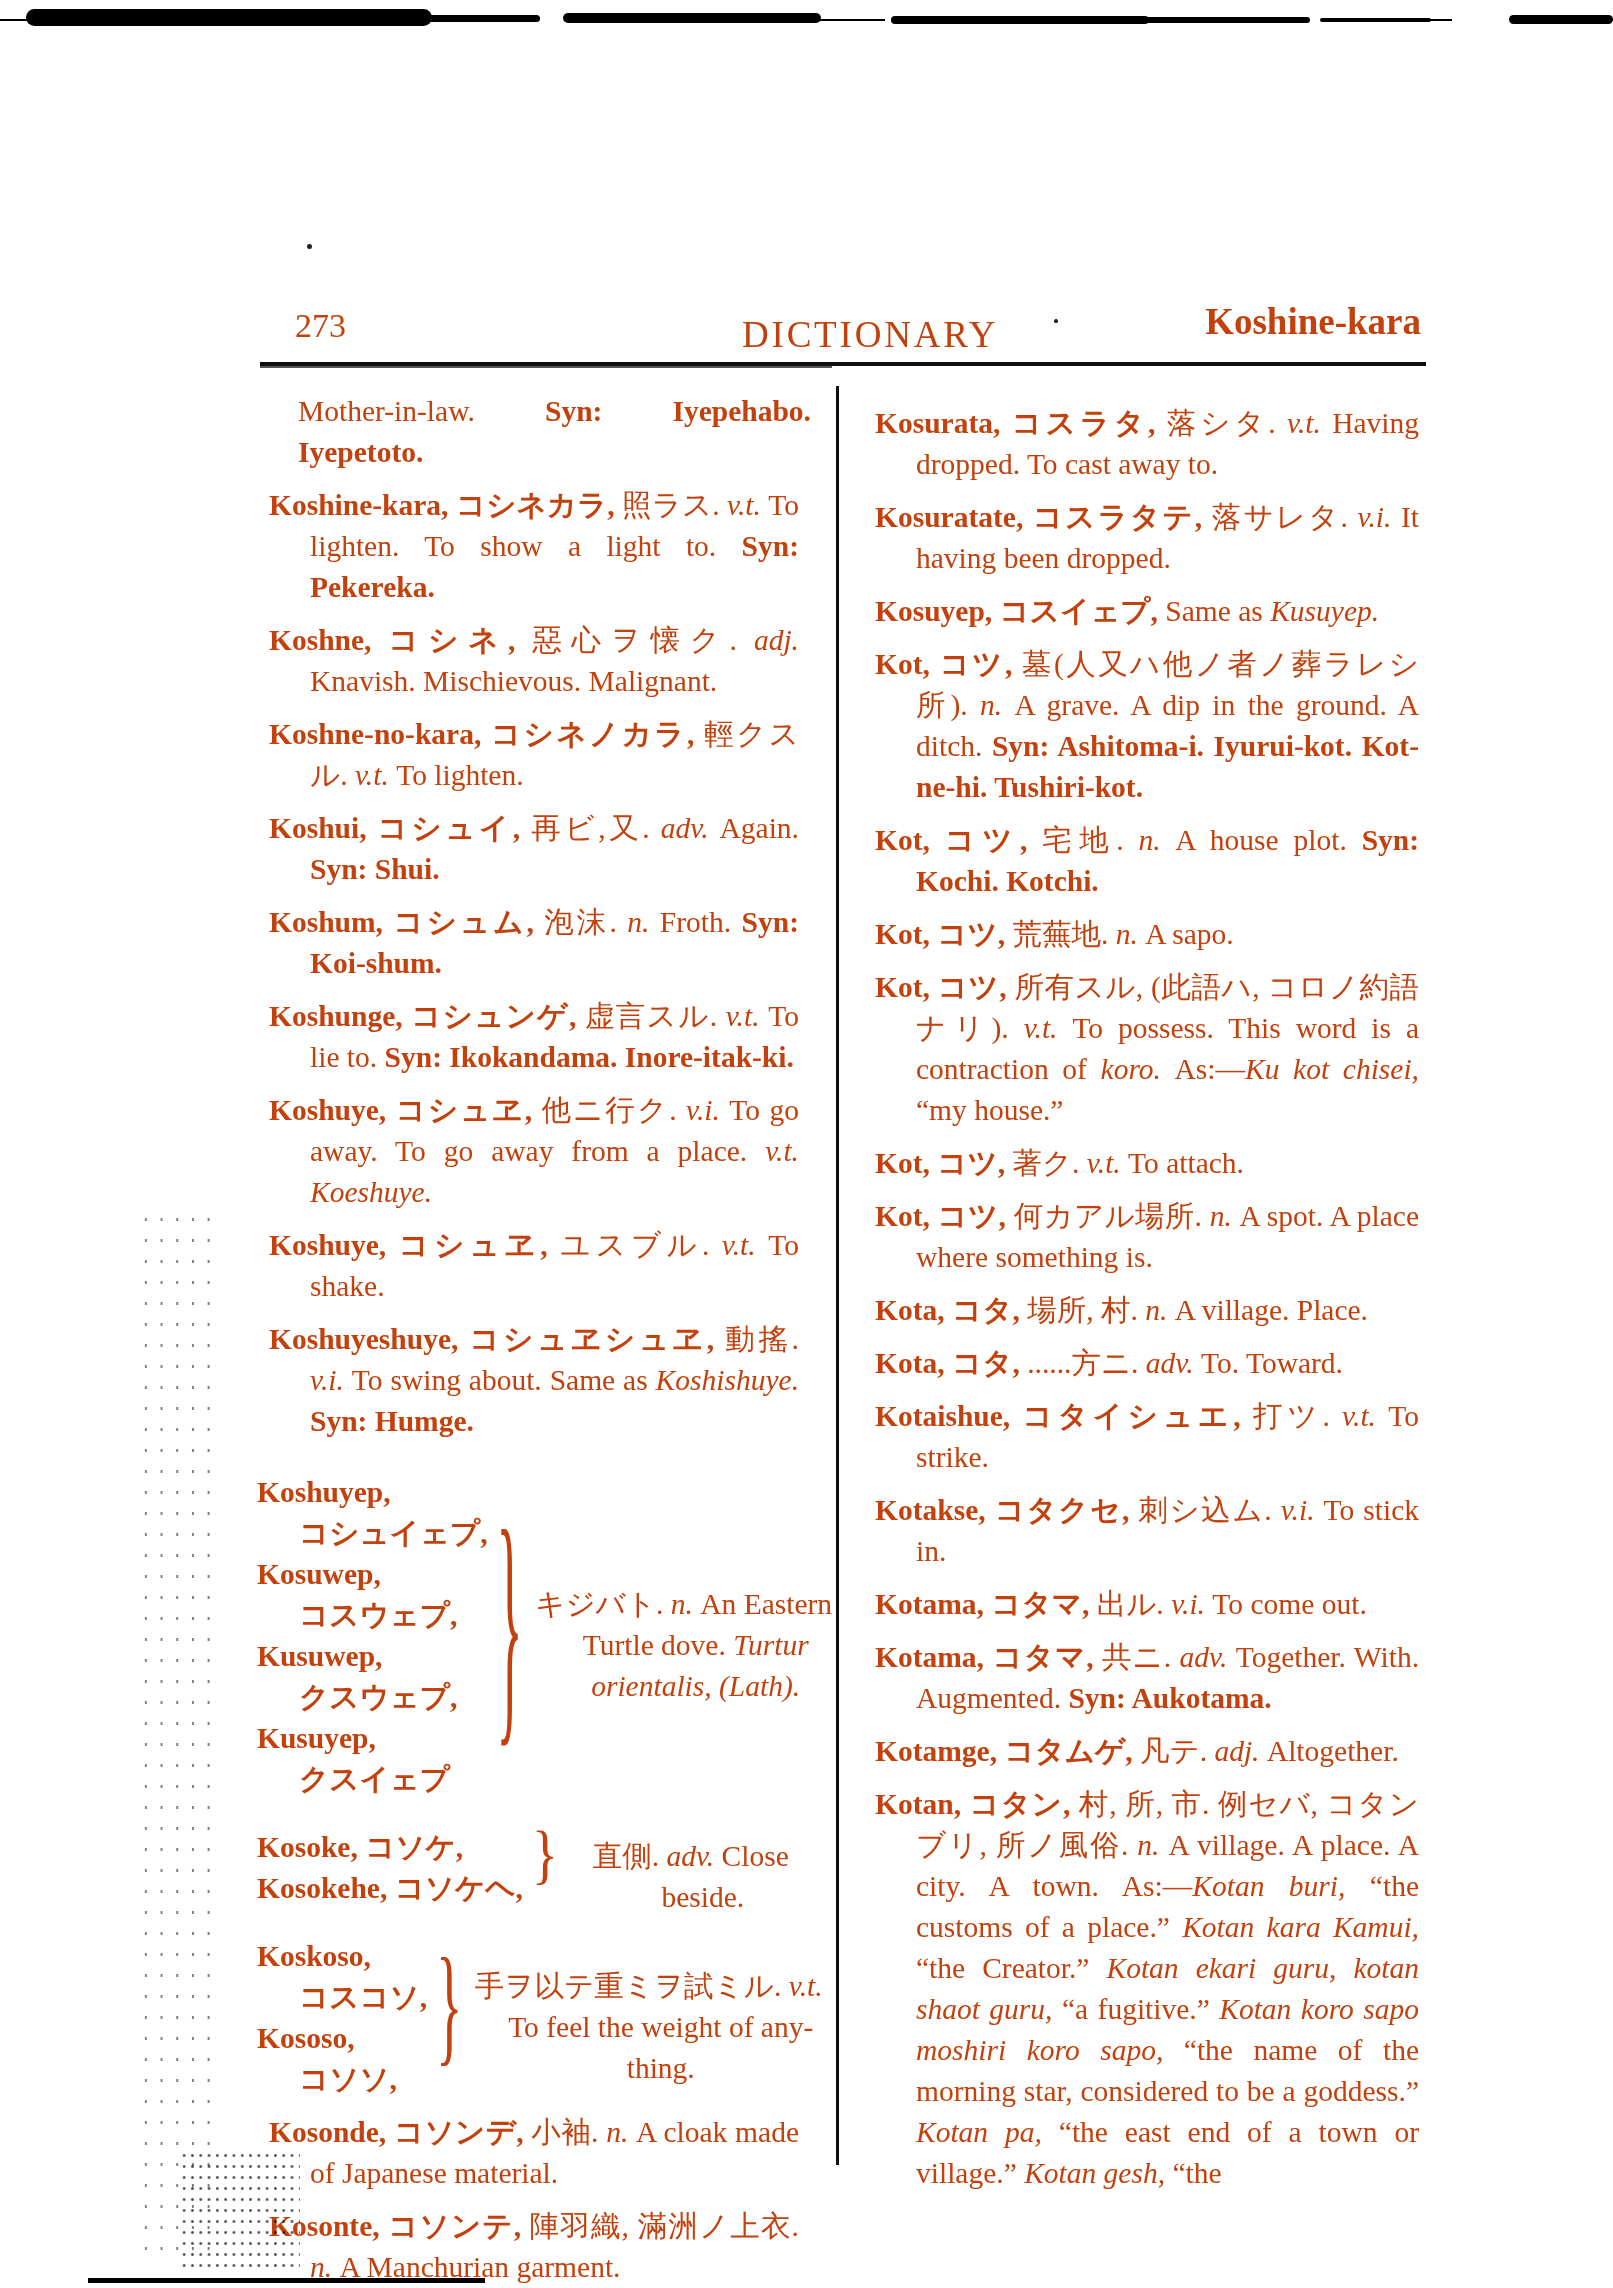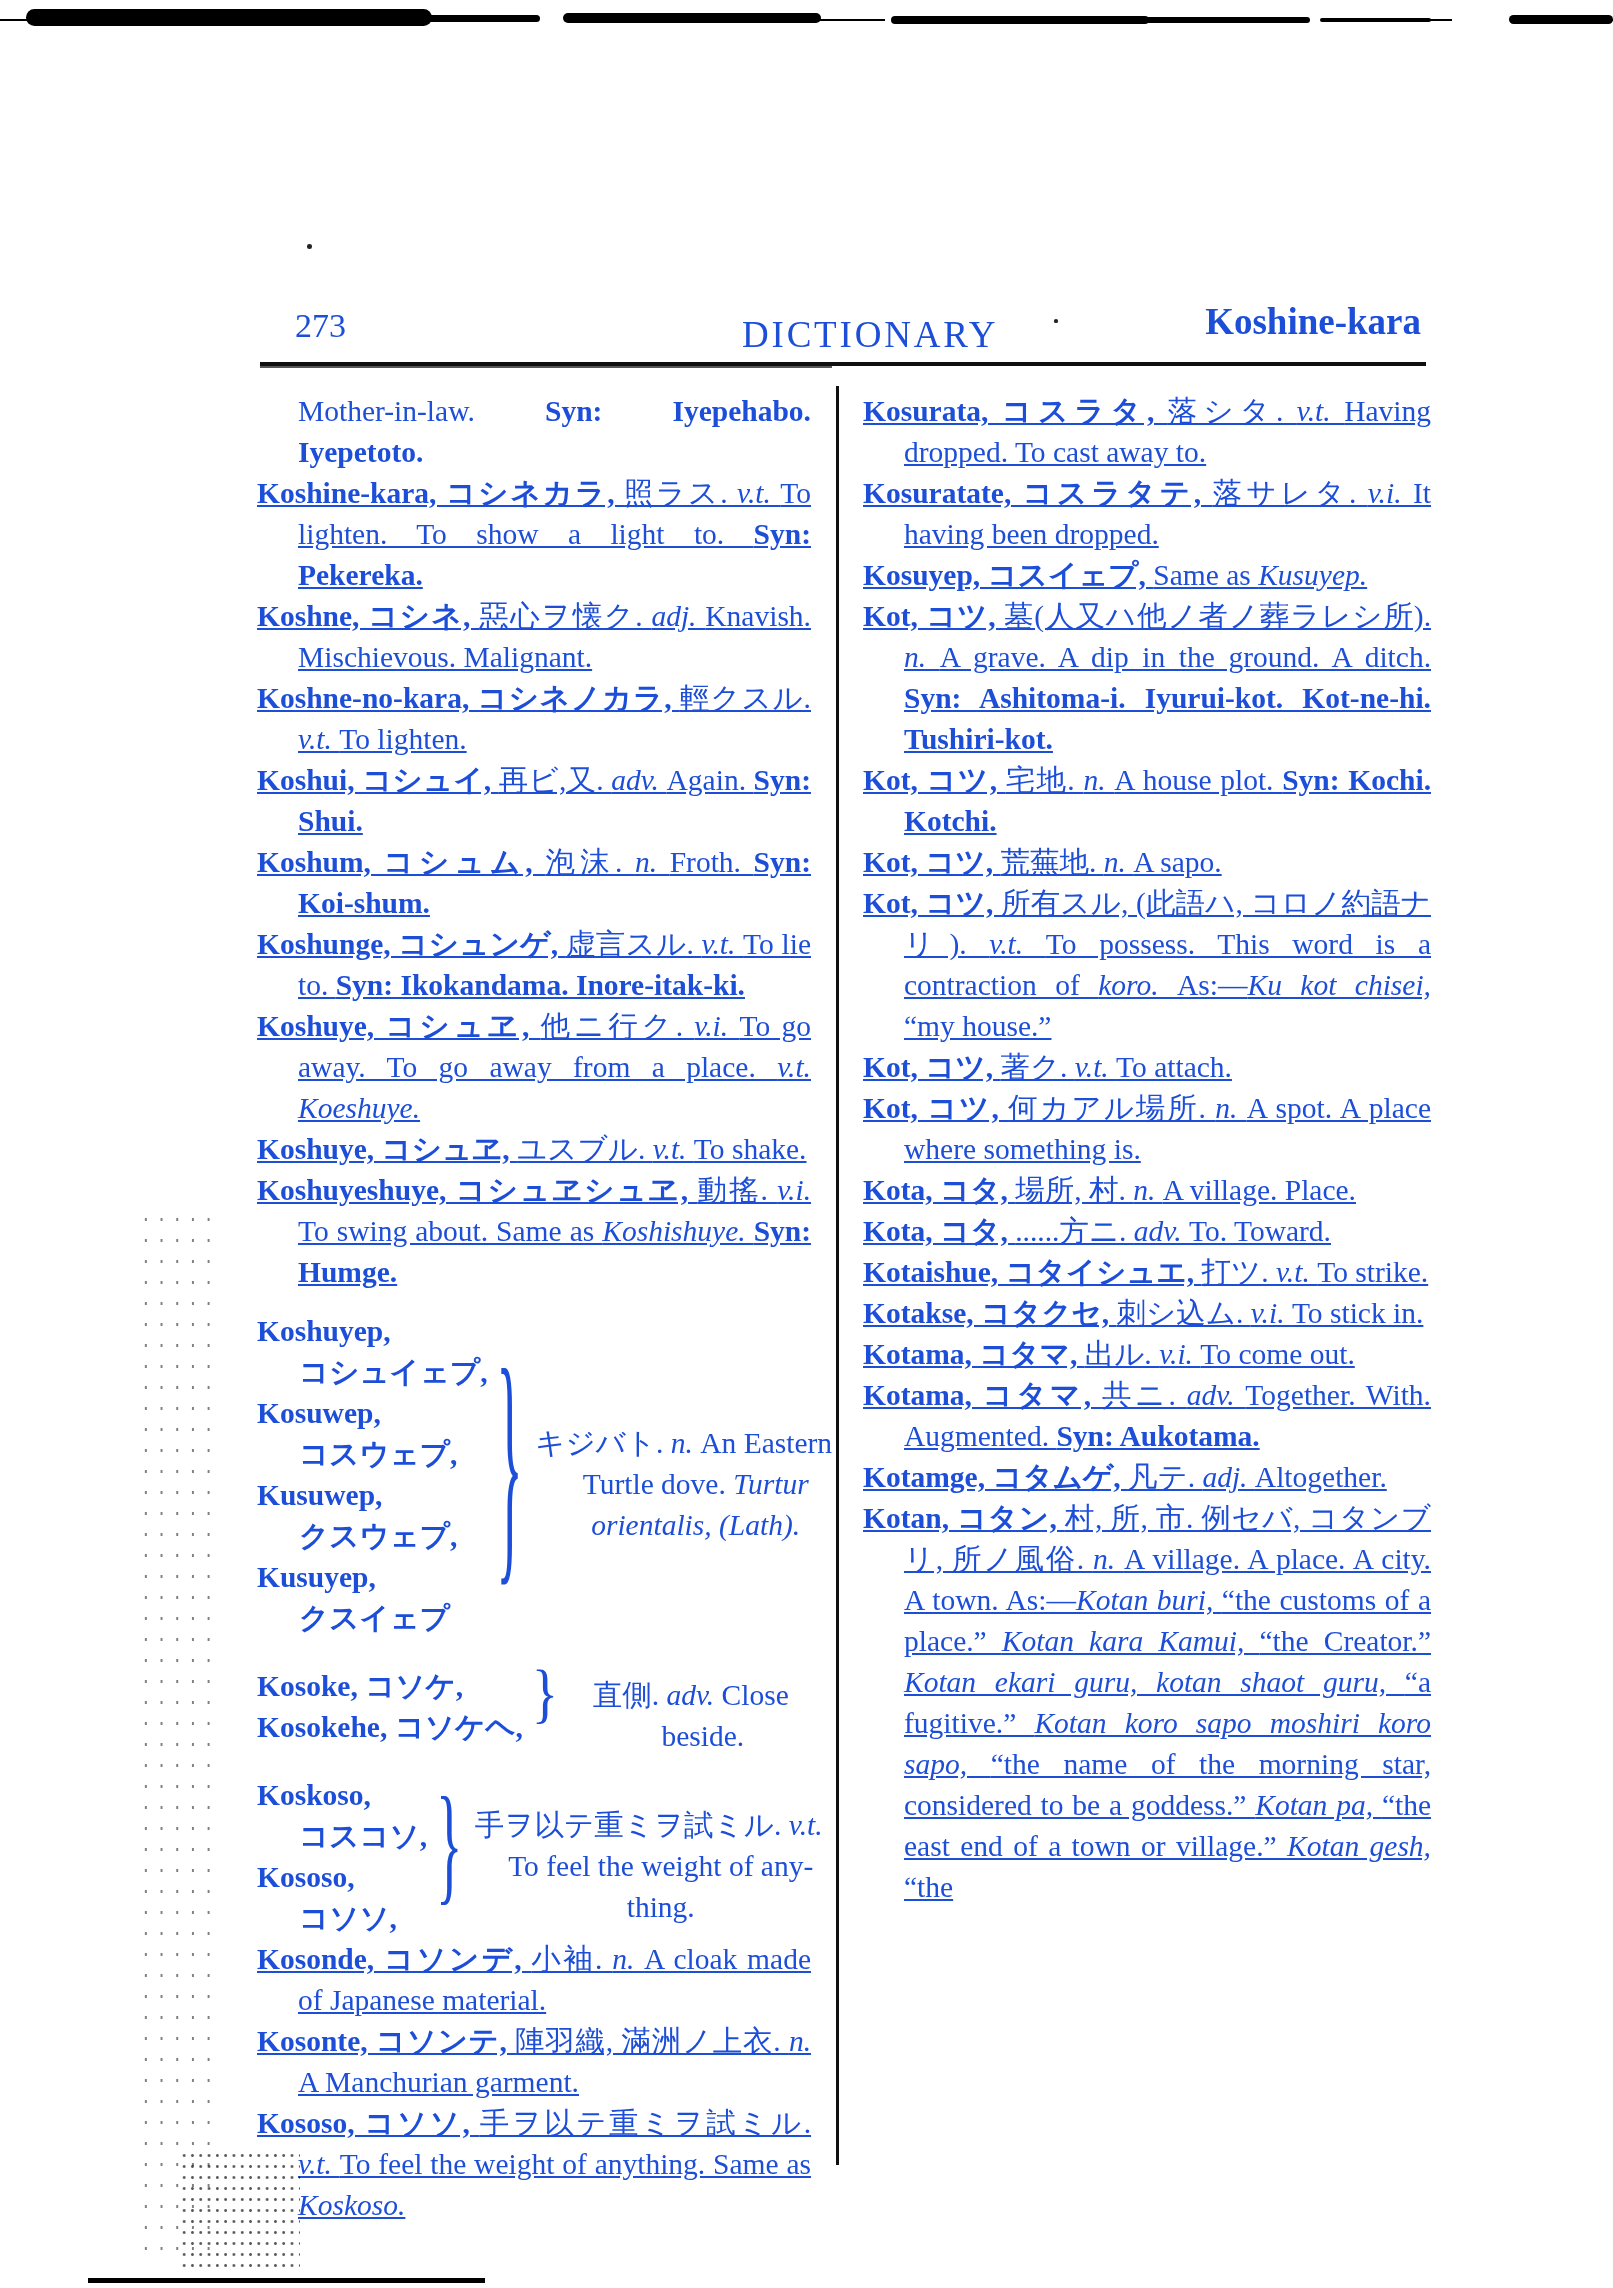--- a/index.html
+++ b/index.html
@@ -1,40 +1,40 @@
 <!DOCTYPE html>
 <html style="font-size:14.8px"><head>
 <meta charset="utf-8">
 <style>
   html,body{margin:0;padding:0;background:#ffffff;}
   .page{
     position:relative;
     width:1613px;height:2289px;
     background:#ffffff;
-    color:#1d4ed8;
+    color:#c2410c;
     font-family:"Liberation Serif","DejaVu Serif",serif;
     overflow:hidden;
   }
   
   .pagenum{position:absolute;left:295px;top:305px;font-size:34px;line-height:41px;}
   .dict-title{position:absolute;left:742px;top:314px;font-size:37px;letter-spacing:2.8px;line-height:41px;}
   .guide-word{position:absolute;right:192px;top:301px;font-size:37px;font-weight:bold;line-height:41px;}
   .header-rule{position:absolute;left:260px;top:362px;width:1166px;height:3.7px;background:#101010;}
   .header-rule-shadow{position:absolute;left:260px;top:366px;width:572px;height:1.8px;background:#101010;opacity:.7;}
   .col-divider{position:absolute;left:836px;top:386px;width:2.8px;height:1779px;background:#101010;}
   
   .col{
     position:absolute;top:391px;
     font-size:29.5px;line-height:41px;
     text-align:justify;
     word-break:normal;
   }
   .col-left{left:257px;width:554px;}
   .col-right{left:863px;width:568px;}
-  p.entry{margin:0;padding-left:41px;text-indent:-41px;text-decoration:underline;}
+  p.entry{margin:12px;padding-left:41px;text-indent:-41px;}
   p.cont{margin:0;padding-left:41px;text-indent:0;}
   .s-b{font-weight:bold;}
   .s-i{font-style:italic;}
   
   .group{display:flex;align-items:center;margin:0;}
   .group .rows{flex:0 0 auto;text-align:left;margin-top:18px;}
   .group .rows .row{white-space:nowrap;}
   .group .rows .row.ind{padding-left:42px;}
   .group .brace{flex:0 0 auto;width:44px;text-align:center;overflow:visible;}
   .group .brace span{display:inline-block;font-size:55px;font-weight:400;transform-origin:50% 50%;}

